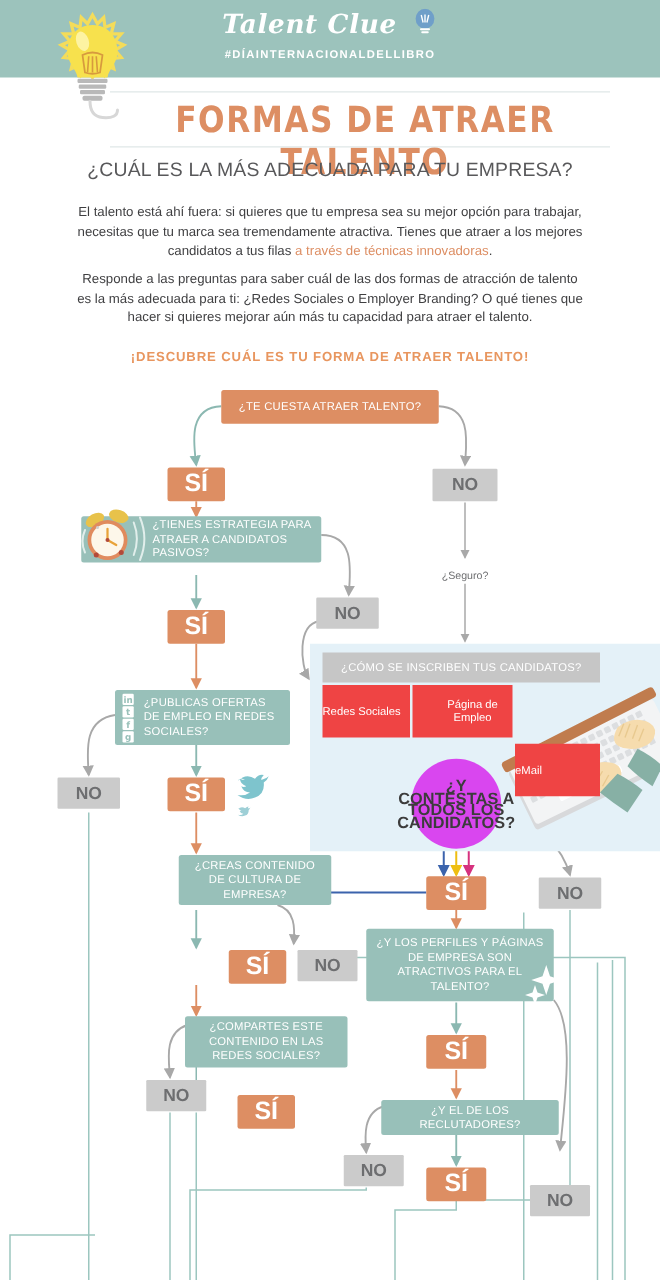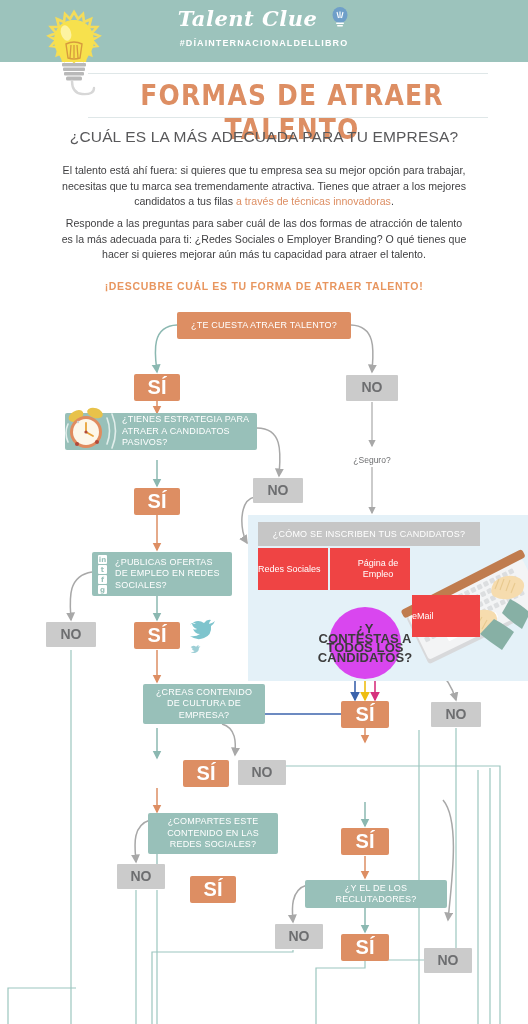--- a/index.html
+++ b/index.html
@@ -504,20 +504,23 @@
   </div>
 
   <div class="node yesbox" style="left:183px; top:460px; width:46px; height:27px;">
     <span>SÍ</span>
   </div>
 
   <div class="node nobox" style="left:238px; top:460px; width:48px; height:25px;">
     <span>NO</span>
   </div>
 
+  <div class="node q" style="left:293px; top:443px; width:150px; height:58px;">
+    <span>¿Y LOS PERFILES Y PÁGINAS DE EMPRESA SON ATRACTIVOS PARA EL TALENTO?</span>
+  </div>
   <div class="deco" style="left:420px; top:470px;">
     <svg width="34" height="34" viewBox="0 0 34 34">
       <path d="M17 2 l3 9 l9 3 l-9 3 l-3 9 l-3 -9 l-9 -3 l9 -3 Z" fill="#ffffff"></path>
       <path d="M8 18 l2 6 l6 2 l-6 2 l-2 6 l-2 -6 l-6 -2 l6 -2 Z" fill="#ffffff"></path>
     </svg>
   </div>
 
   <div class="node yesbox" style="left:341px; top:528px; width:48px; height:27px;">
     <span>SÍ</span>
   </div>

